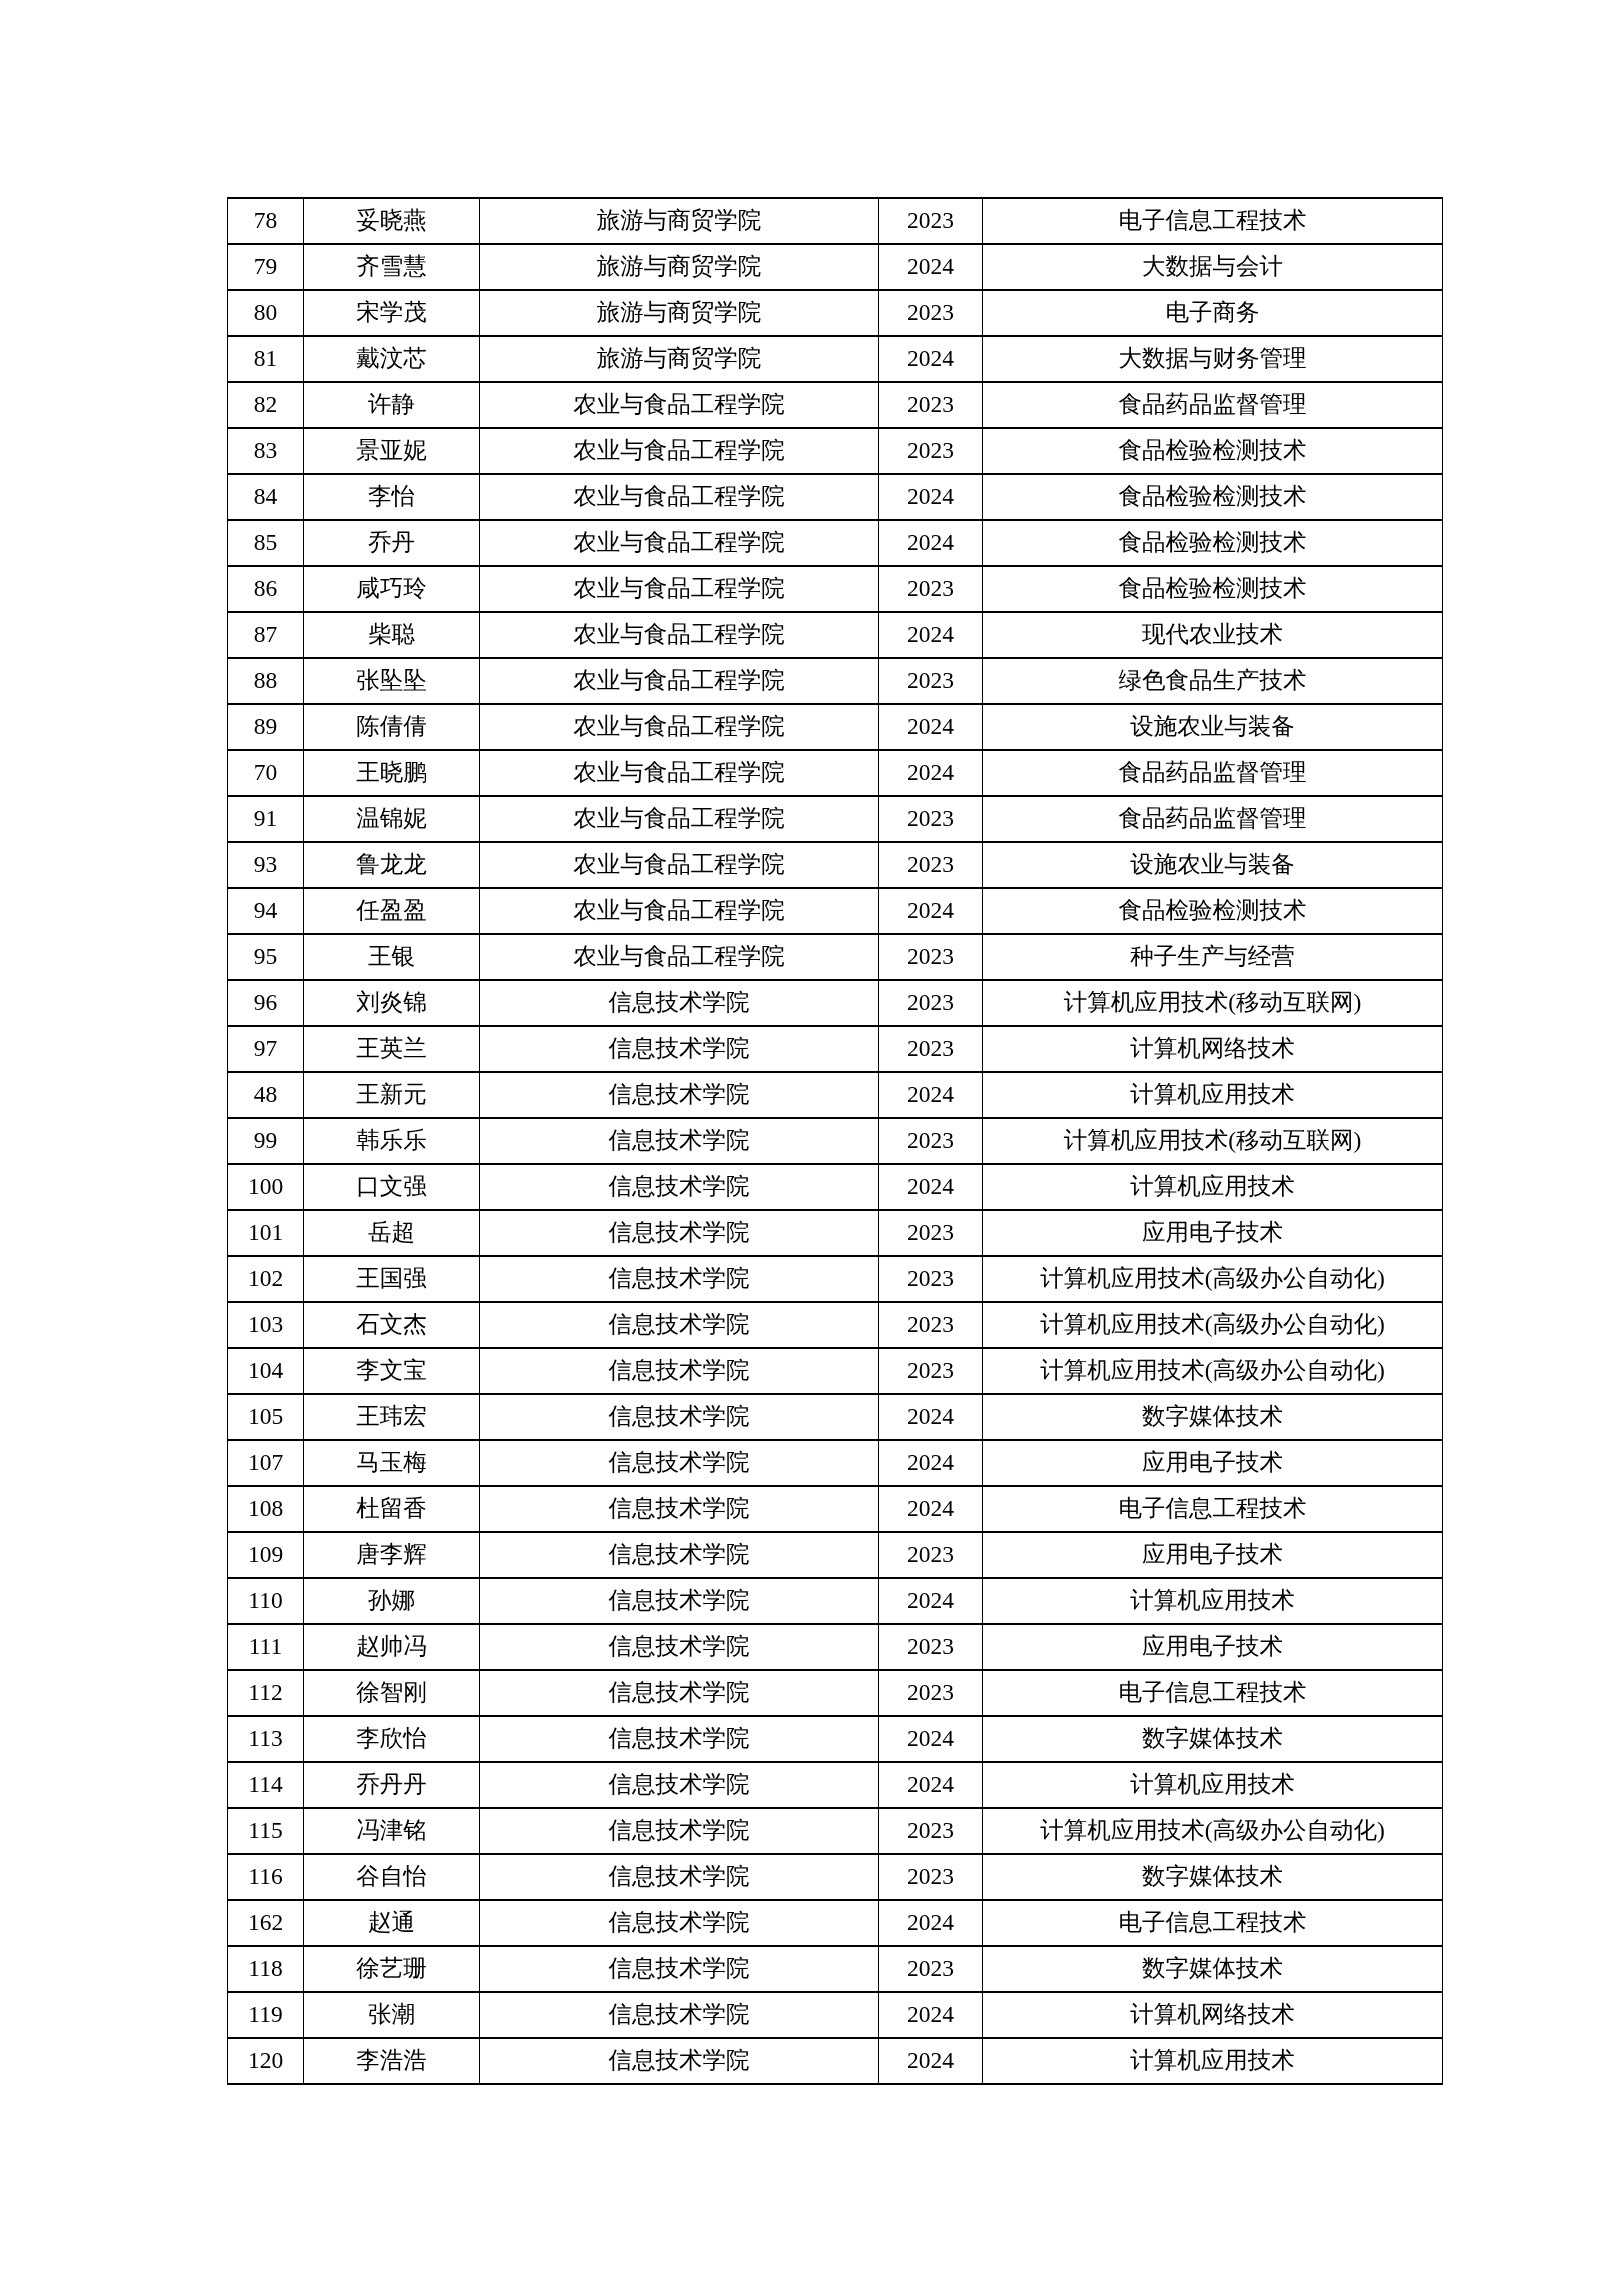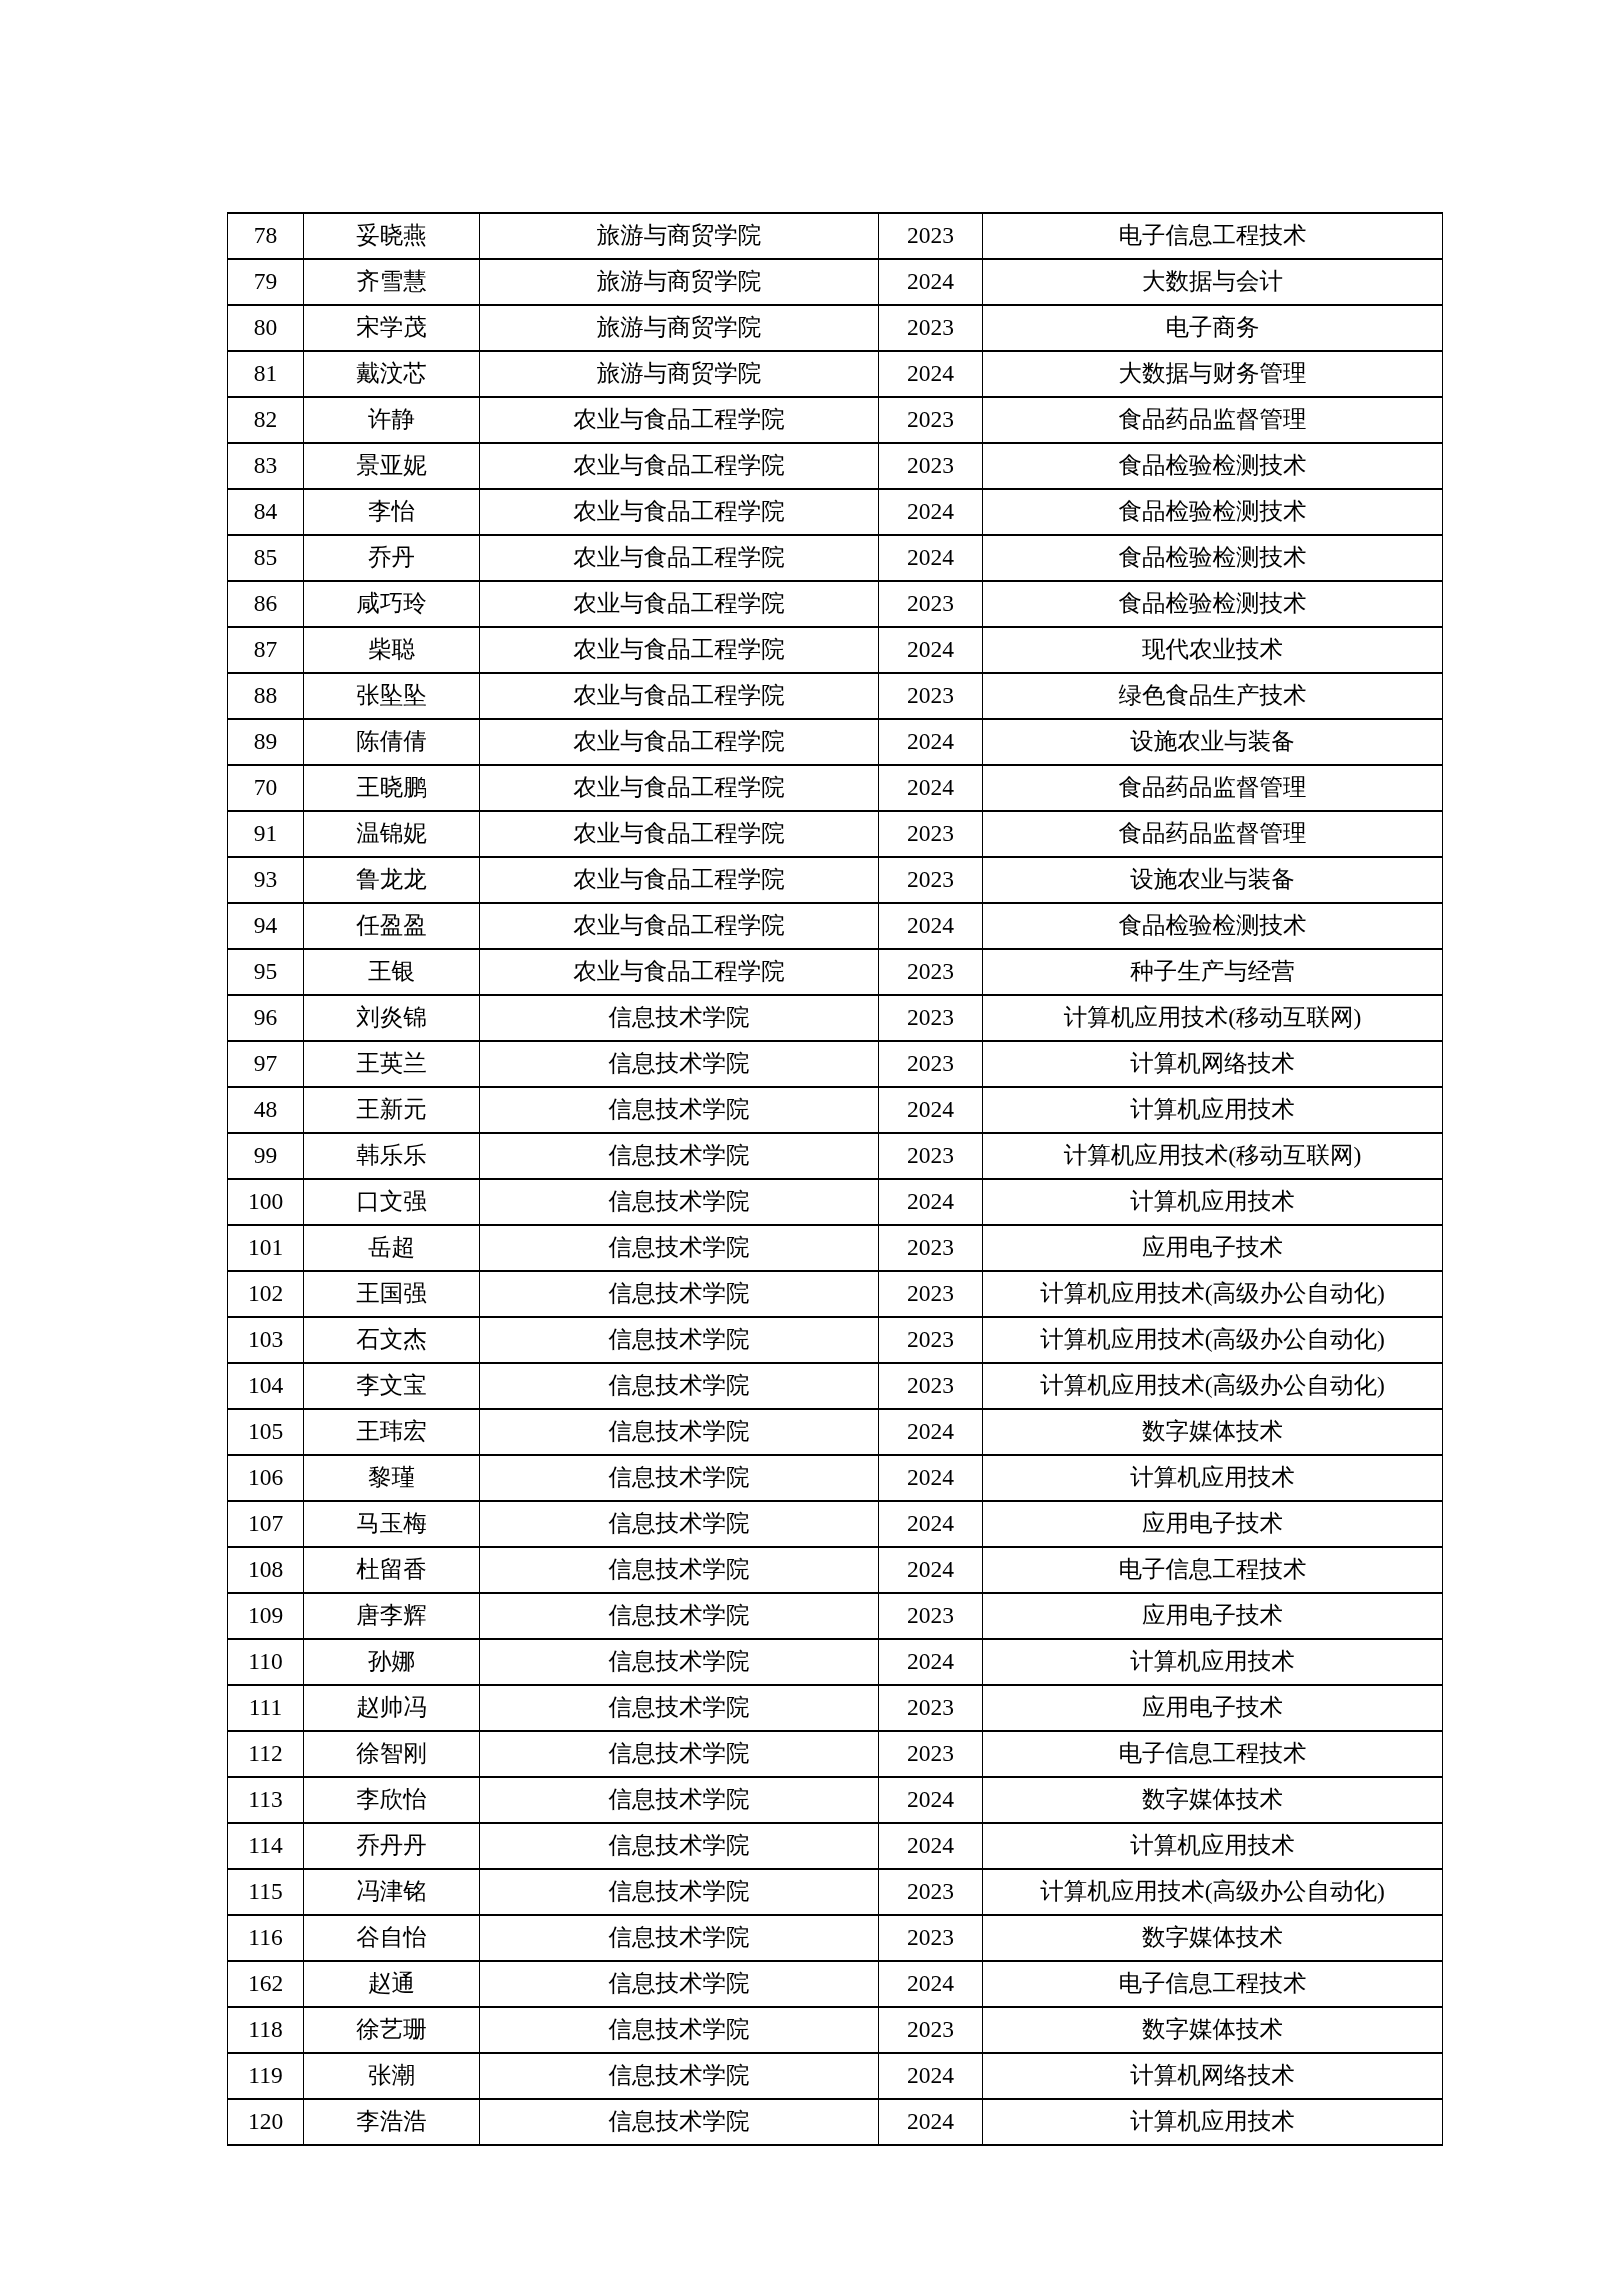--- a/index.html
+++ b/index.html
@@ -17,21 +17,21 @@
   .page {
     position: absolute;
     left: 0; top: 0;
     width: 1623px;
     height: 2295px;
     background: #ffffff;
   }
   .roster-wrap {
     position: absolute;
     left: 211px;
-    top: 212px;
+    top: 197px;
     width: 1215px;
     padding-left: 16px;
   }
   table.roster {
     border-collapse: collapse;
     table-layout: fixed;
     width: 100%;
     border: 1.5px solid #000000;
   }
   table.roster td {
@@ -250,27 +250,20 @@
             <td>计算机应用技术(高级办公自动化)</td>
           </tr>
           <tr>
             <td>105</td>
             <td>王玮宏</td>
             <td>信息技术学院</td>
             <td>2024</td>
             <td>数字媒体技术</td>
           </tr>
           <tr>
-            <td>106</td>
-            <td>黎瑾</td>
-            <td>信息技术学院</td>
-            <td>2024</td>
-            <td>计算机应用技术</td>
-          </tr>
-          <tr>
             <td>107</td>
             <td>马玉梅</td>
             <td>信息技术学院</td>
             <td>2024</td>
             <td>应用电子技术</td>
           </tr>
           <tr>
             <td>108</td>
             <td>杜留香</td>
             <td>信息技术学院</td>

